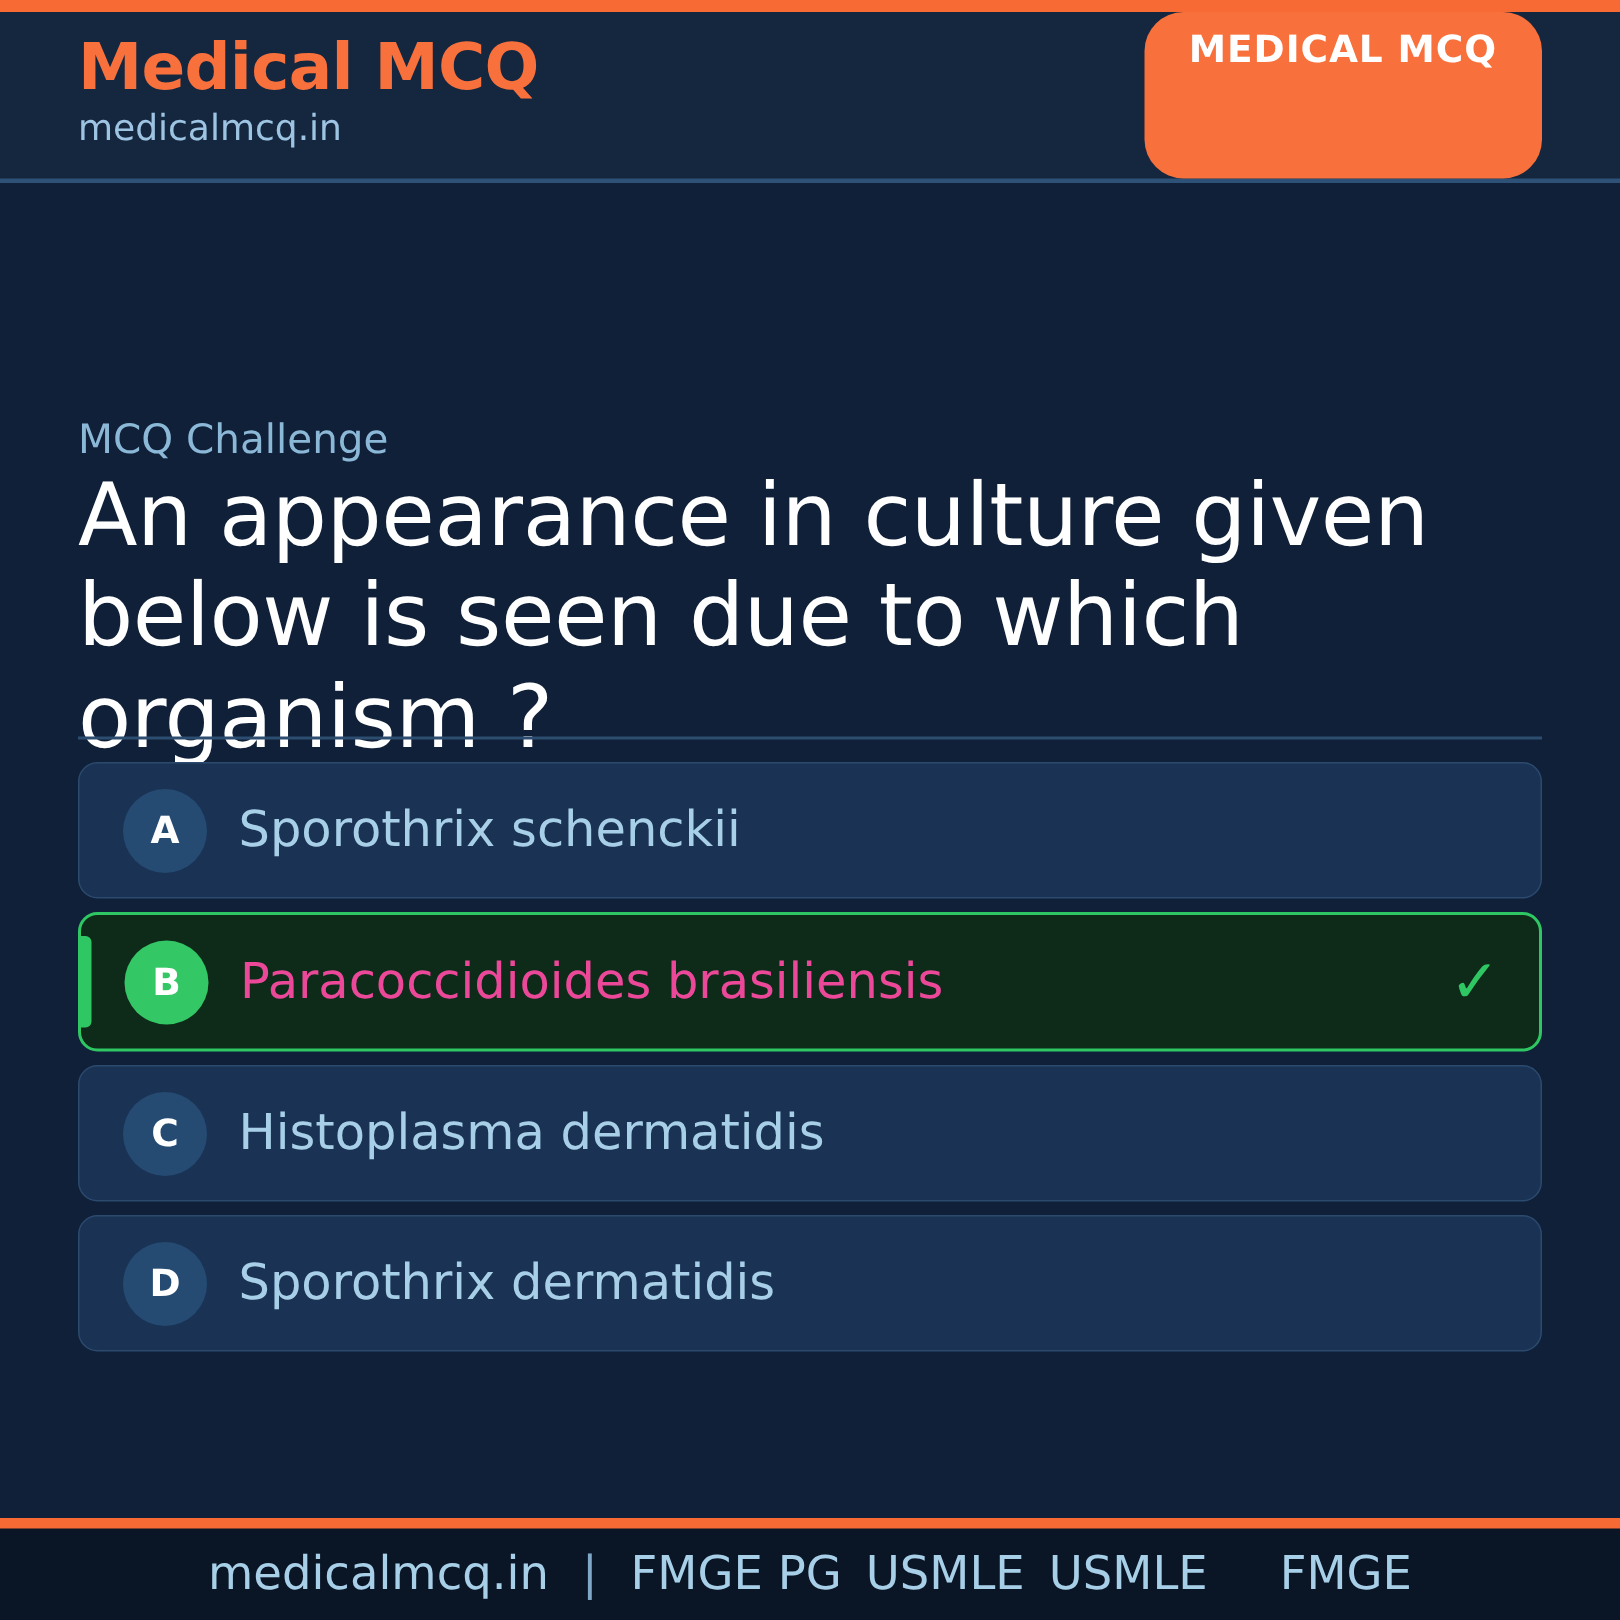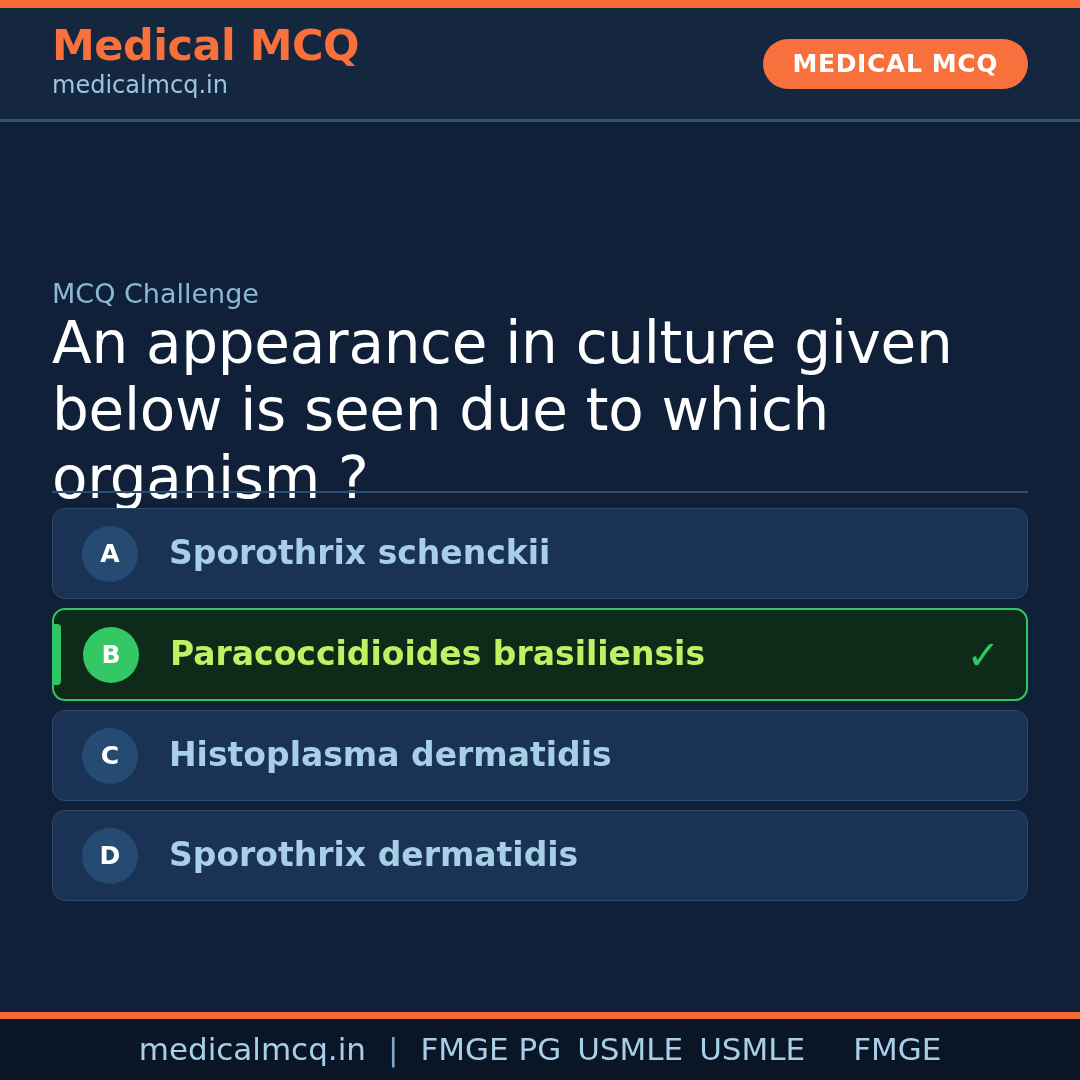--- a/index.html
+++ b/index.html
@@ -33,21 +33,20 @@
     flex: 0 0 auto;
   }
 
   
   .header {
     flex: 0 0 auto;
     height: 114px;
     background: #14273f;
     border-bottom: 3px solid #2e5277;
     display: flex;
-    align-items: center;
     justify-content: space-between;
     padding: 0 52px 0 52px;
     position: relative;
   }
 
   .brand-block {
     display: flex;
     flex-direction: column;
     justify-content: center;
     margin-top: -4px;
@@ -154,24 +153,24 @@
     color: #ffffff;
     font-size: 25px;
     font-weight: bold;
     display: flex;
     align-items: center;
     justify-content: center;
     line-height: 1;
   }
 
   .option-text {
-    margin-left: 31px;
+    margin-left: 21px;
     color: #a8cfe8;
     font-size: 33px;
-    font-weight: bold;
+    font-weight: normal;
     line-height: 1.1;
     white-space: nowrap;
   }
 
   .option-check {
     margin-left: auto;
     color: #2fc763;
     font-size: 40px;
     line-height: 1;
     display: none;
@@ -192,21 +191,21 @@
   .option.correct {
     background: #0d2b18;
     border: 2px solid #2fc763;
     height: 93px;
   }
   .option.correct .option-badge {
     background: #34c765;
     color: #ffffff;
   }
   .option.correct .option-text {
-    color: #bef264;
+    color: #ec4899;
   }
   .option.correct .option-check { display: block; }
   .option.correct .accent-bar   { display: block; }
 
   
   .footer {
     flex: 0 0 auto;
     height: 68px;
     background: #0a1626;
     border-top: 7px solid #f86a34;

